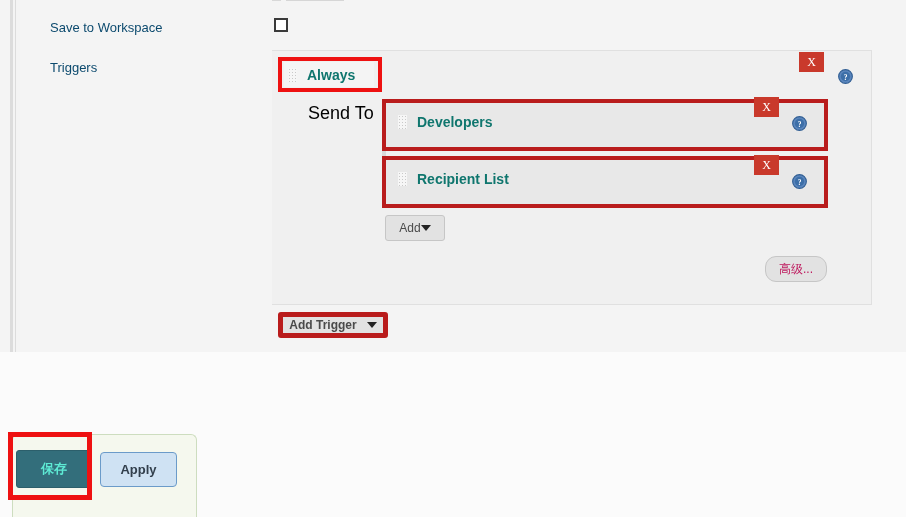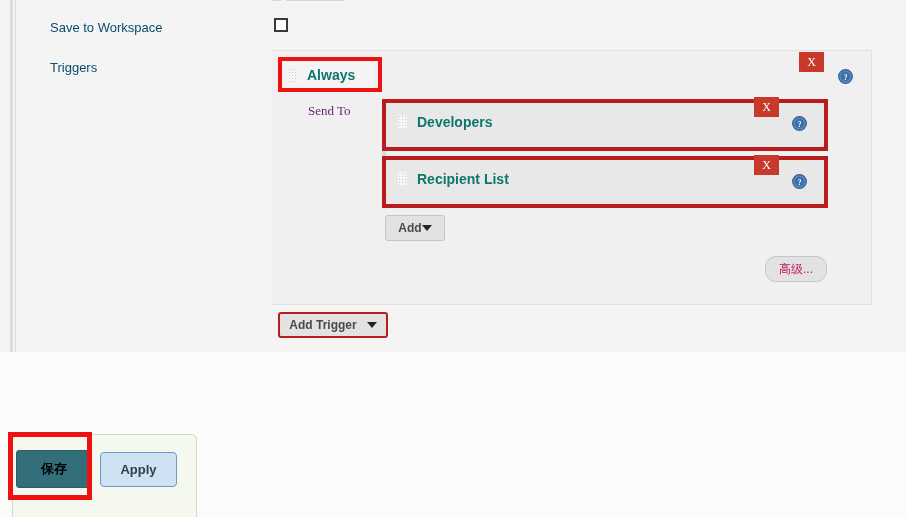--- a/index.html
+++ b/index.html
@@ -159,23 +159,22 @@
     color: #0f766e;
     margin-left: 10px;
     white-space: nowrap;
   }
 
   
   #label-send-to {
     position: absolute;
     left: 308px;
     top: 103px;
-    font-size: 13px;
-    color: #701a75;
-    font-family: Liberation Serif, serif;
+    font-size: 18px;
+    color: #000000;
   }
 
   
   #sendto-container {
     position: absolute;
     left: 382px;
     top: 99px;
     width: 446px;
     height: 108px;
   }
@@ -240,21 +239,21 @@
     height: 26px;
     background: #e2e2e2;
     border: 1px solid #c6c6c6;
     border-radius: 3px;
     box-sizing: border-box;
     display: flex;
     align-items: center;
     justify-content: center;
     gap: 0;
     font-size: 12px;
-    font-weight: bold;
+    font-weight: normal;
     color: #4a4a4a;
     cursor: pointer;
   }
   .caret-down {
     width: 0; height: 0;
     border-left: 5px solid transparent;
     border-right: 5px solid transparent;
     border-top: 6px solid #222;
   }
 
@@ -278,21 +277,21 @@
   }
 
   
   #button-add-trigger {
     position: absolute;
     left: 278px;
     top: 312px;
     width: 110px;
     height: 26px;
     background: #e2e2e2;
-    border: 2px solid #b91c1c;
+    border: 5px solid #b91c1c;
     border-radius: 3px;
     box-sizing: border-box;
     display: flex;
     align-items: center;
     justify-content: center;
     gap: 10px;
     font-size: 12px;
     font-weight: bold;
     color: #4a4a4a;
     cursor: pointer;
@@ -348,21 +347,21 @@
     height: 38px;
     background: #336e7b;
     border: 1px solid #2c5f6b;
     border-radius: 3px;
     box-sizing: border-box;
     display: flex;
     align-items: center;
     justify-content: center;
     font-size: 13px;
     font-weight: bold;
-    color: #000000;
+    color: #5eead4;
     cursor: pointer;
   }
   #save-highlight {
     position: absolute;
     left: 8px;
     top: 432px;
     width: 84px;
     height: 68px;
     border: 5px solid #ee1111;
     box-sizing: border-box;

